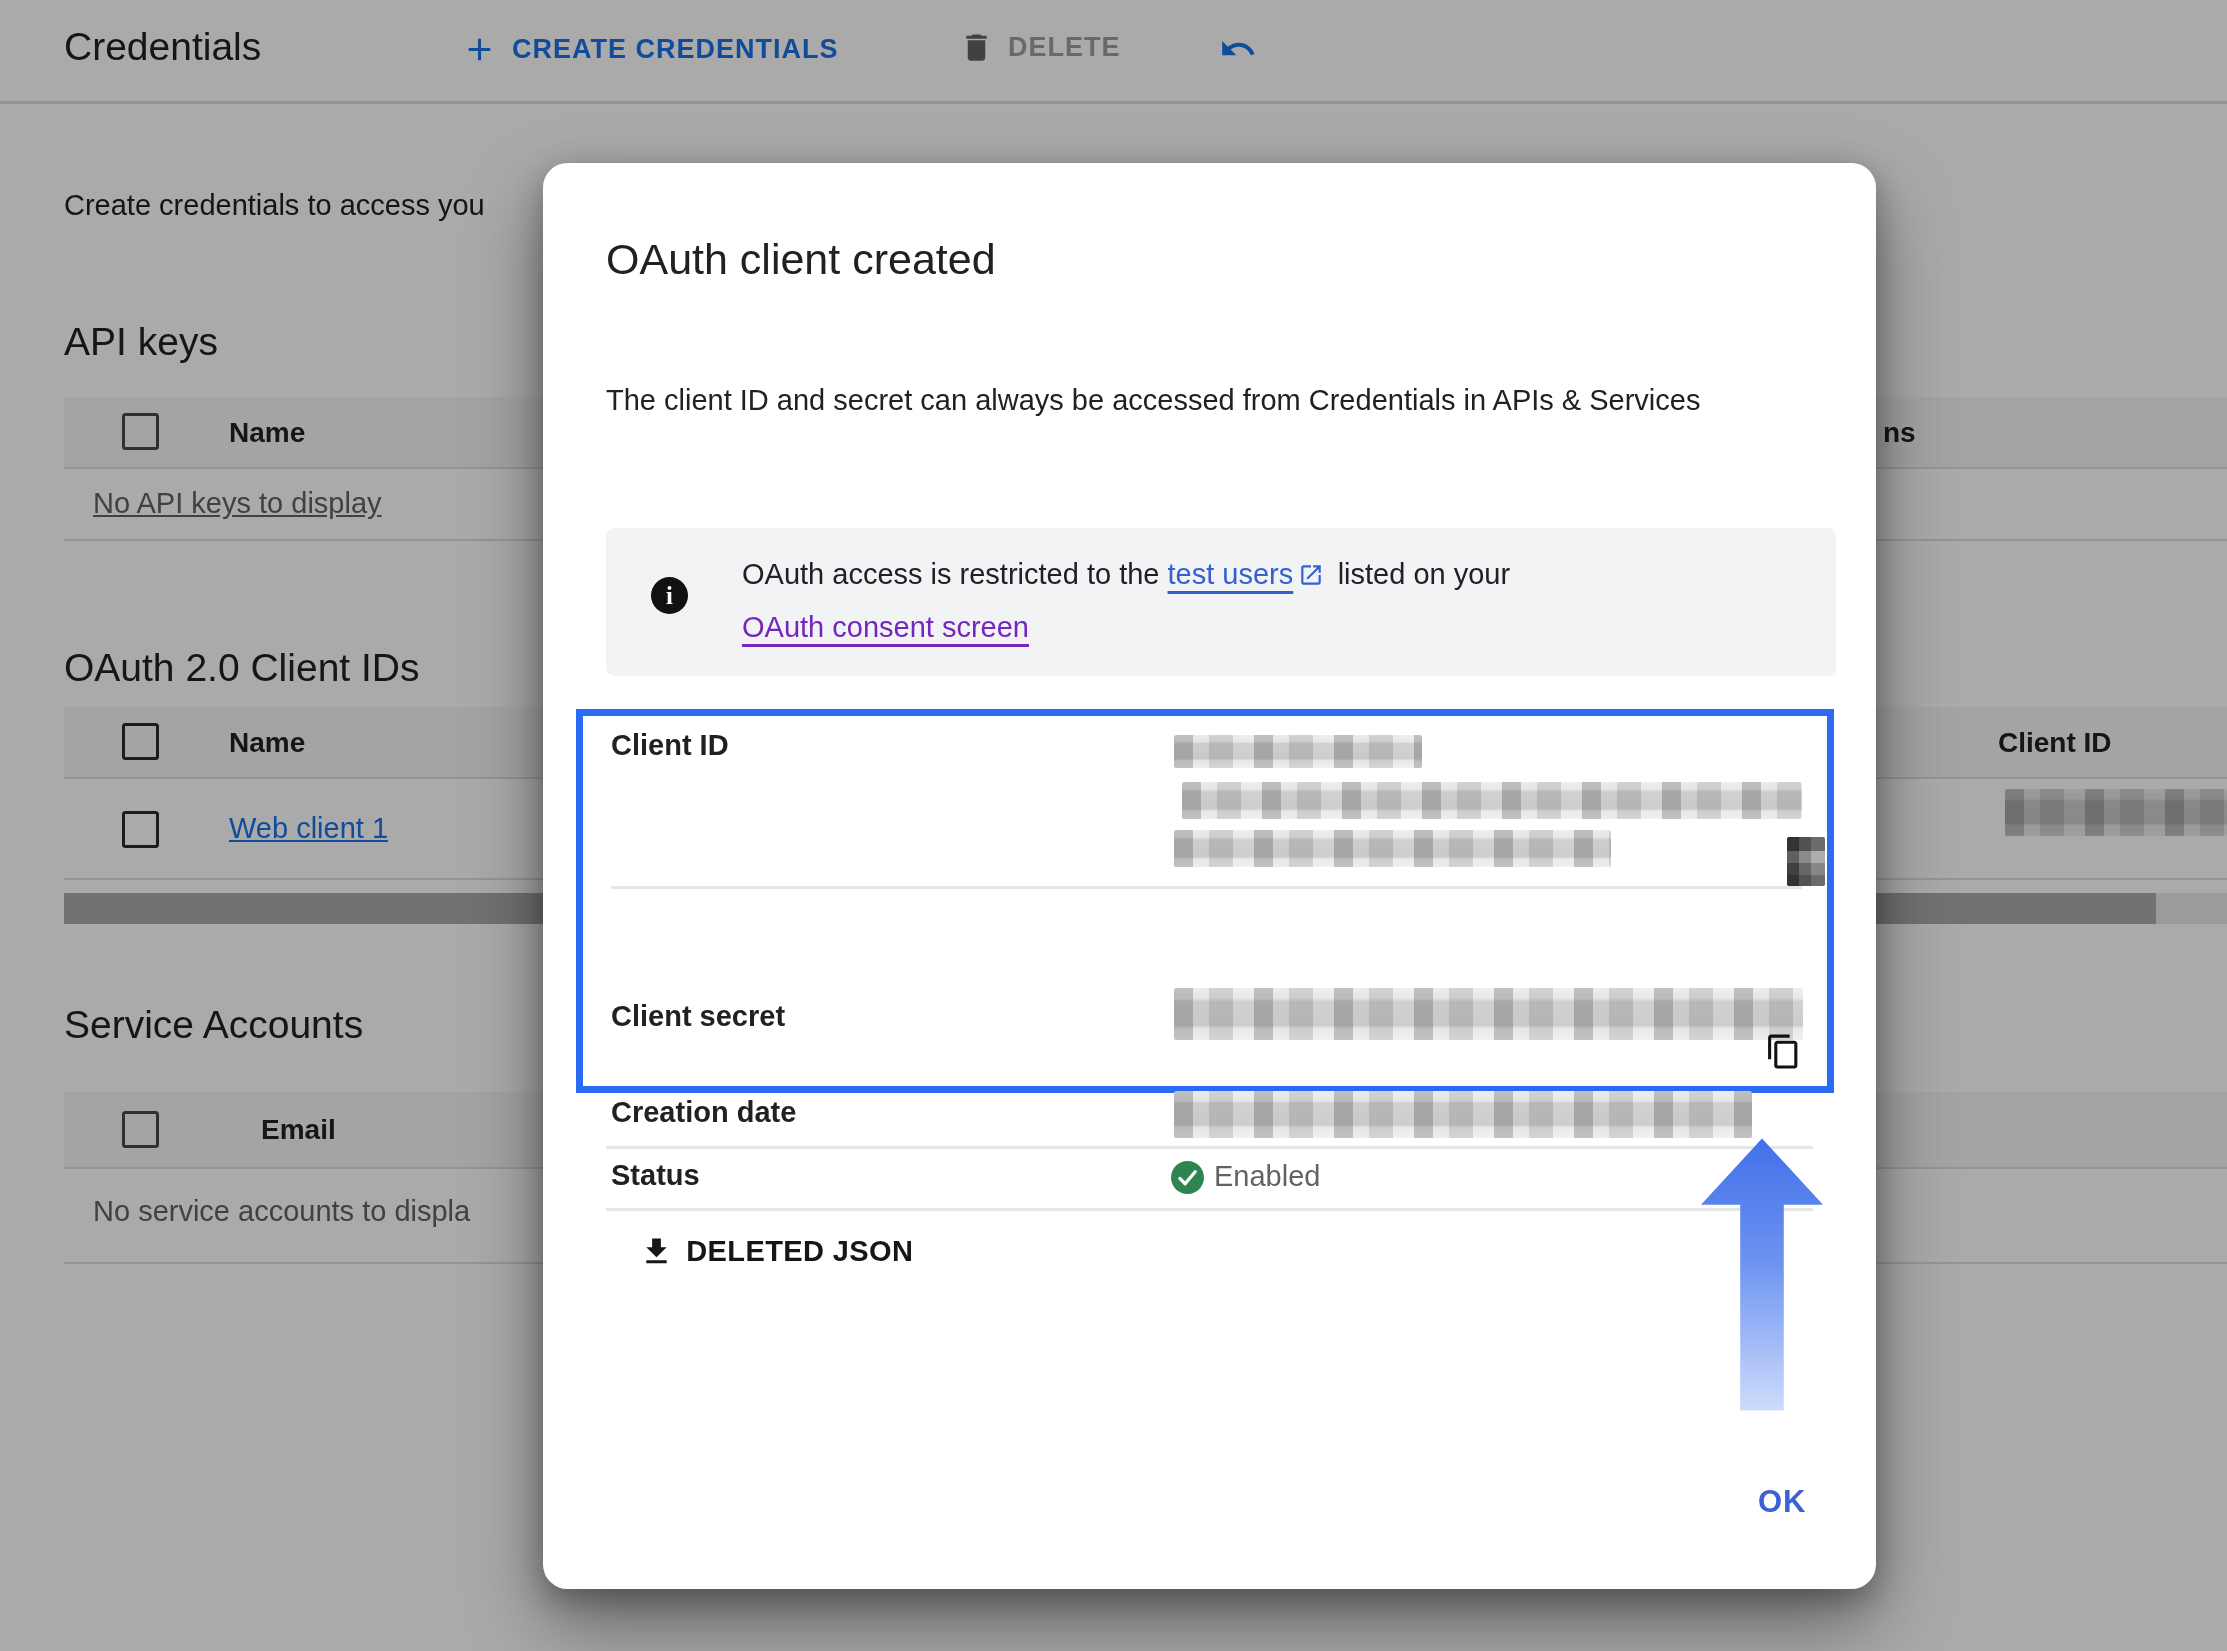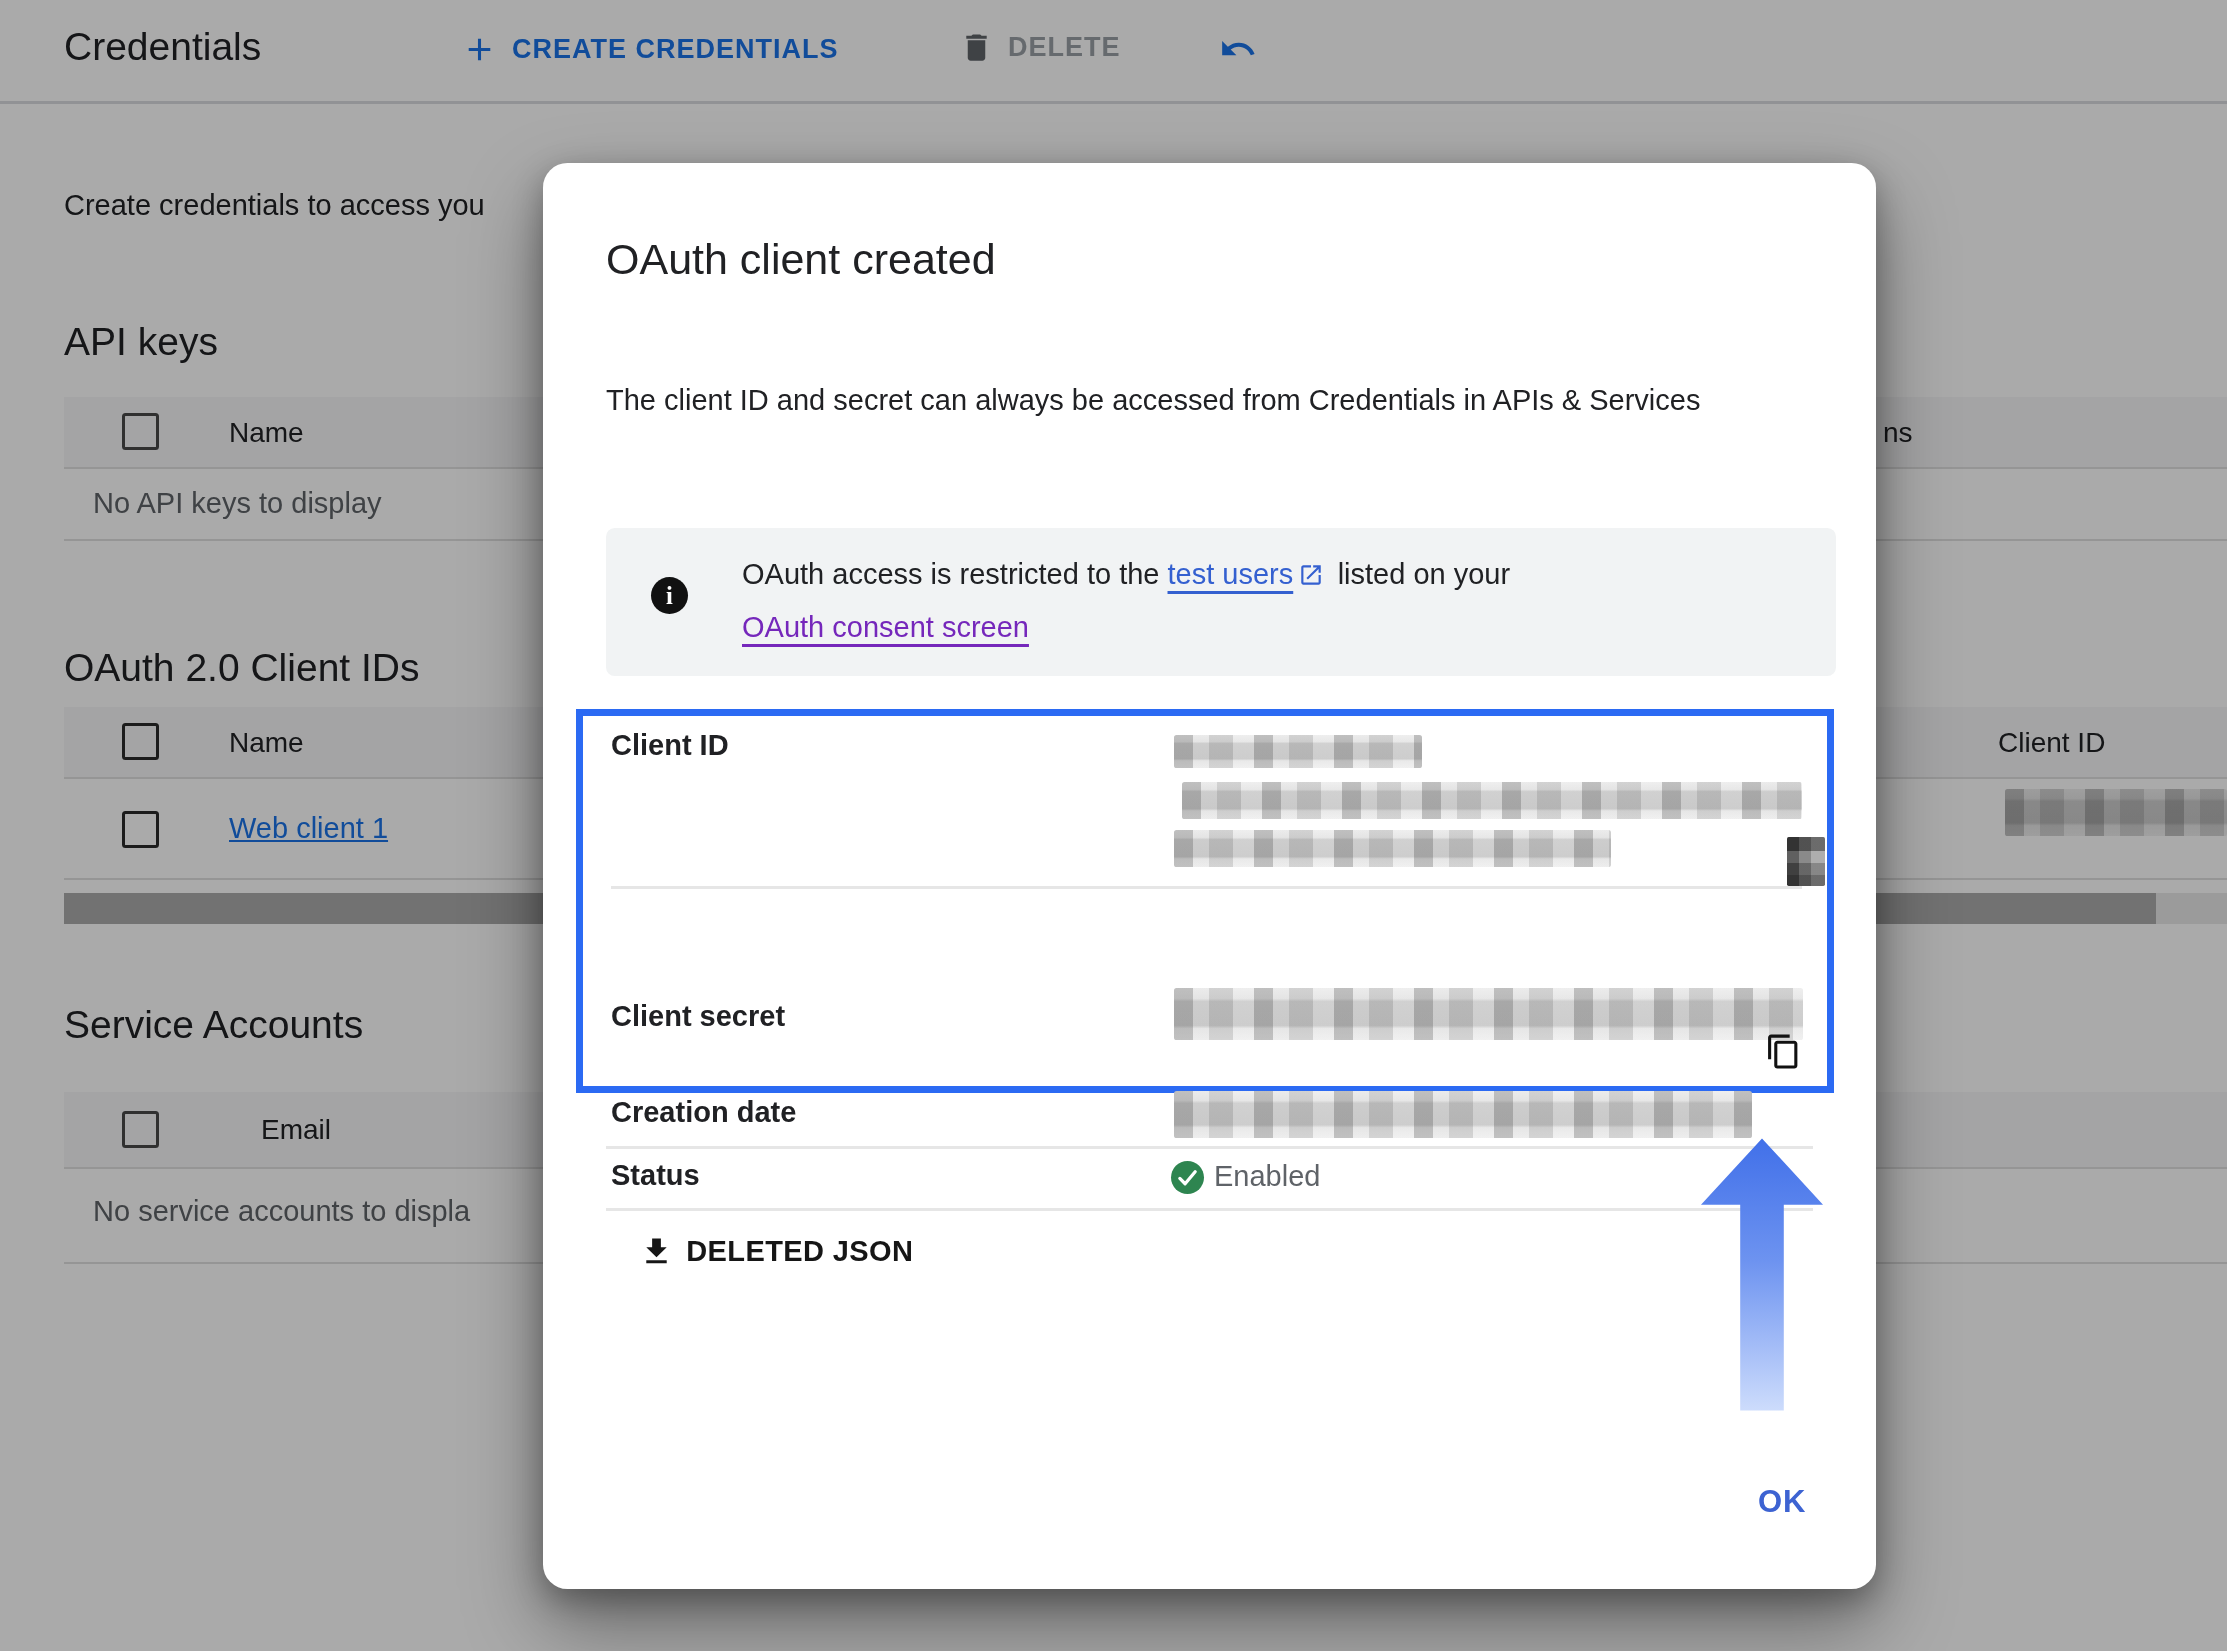--- a/index.html
+++ b/index.html
@@ -13,21 +13,21 @@
           letter-spacing:1px;white-space:nowrap;cursor:pointer;}
   .tb-create{left:461px;top:31px;color:#1a73e8;}
   .tb-delete{left:959px;top:30px;color:#9aa0a6;}
   .tb-delete .ticon{color:#5f6368;}
   .tb-restore{left:1219px;top:30px;color:#1a73e8;}
   .intro{left:64px;top:189px;font-size:29px;color:#202124;white-space:nowrap;}
   .sec-head{font-size:39px;color:#202124;white-space:nowrap;}
   .thead-band{left:64px;width:2163px;background:#f6f7f8;}
   .tdivider{left:64px;width:2163px;height:1.7px;background:#e0e0e0;}
   .cbox{width:31px;height:31px;border:3.5px solid #494949;border-radius:3.5px;background:transparent;}
-  .th-label{font-size:28px;font-weight:normal;color:#202124;white-space:nowrap;}
+  .th-label{font-size:28px;font-weight:bold;color:#202124;white-space:nowrap;}
   .cell-text{font-size:29px;color:#5f6368;white-space:nowrap;}
   .link{color:#1a73e8;text-decoration:underline;font-size:29px;white-space:nowrap;cursor:pointer;}
   .scroll-track{left:64px;top:893px;width:2163px;height:31px;background:#e9e9e9;}
   .scroll-thumb{left:0;top:0;width:2092px;height:31px;background:#ababab;}
   
   .pixblur{border-radius:2.6px;
     background-image:
       repeating-linear-gradient(90deg, rgba(70,70,70,.30) 0 19px, rgba(160,160,160,.10) 19px 35px,
         rgba(90,90,90,.22) 35px 59px, rgba(200,200,200,.12) 59px 80px),
       linear-gradient(180deg,#f4f4f4 0%,#ececec 20%,#d2d2d2 26%,#cecece 72%,#eeeeee 78%,#f6f6f6 100%);}
@@ -96,21 +96,21 @@
     <div class="abs topbar-divider"></div>
 
     <div class="abs intro">Create credentials to access you</div>
 
     <div class="abs sec-head" style="left:64px;top:320px;">API keys</div>
     <div class="abs thead-band" style="top:397px;height:70px;"></div>
     <div class="abs cbox" style="left:122px;top:413px;"></div>
     <div class="abs th-label" style="left:229px;top:417px;">Name</div>
     <div class="abs th-label" style="left:1883px;top:417px;">ns</div>
     <div class="abs tdivider" style="top:467px;"></div>
-    <div class="abs cell-text" style="left:93px;top:487px;">No API keys to display</div>
+    <div class="abs cell-text" style="left:93px;top:487px;text-decoration:underline;">No API keys to display</div>
     <div class="abs tdivider" style="top:539px;"></div>
 
     <div class="abs sec-head" style="left:64px;top:646px;">OAuth 2.0 Client IDs</div>
     <div class="abs thead-band" style="top:707px;height:70px;"></div>
     <div class="abs cbox" style="left:122px;top:723px;border-color:#2b2b2b;"></div>
     <div class="abs th-label" style="left:229px;top:727px;">Name</div>
     <div class="abs th-label" style="left:1998px;top:727px;">Client ID</div>
     <div class="abs tdivider" style="top:777px;"></div>
     <div class="abs cbox" style="left:122px;top:811px;border-color:#2b2b2b;"></div>
     <div class="abs link" style="left:229px;top:812px;">Web client 1</div>

